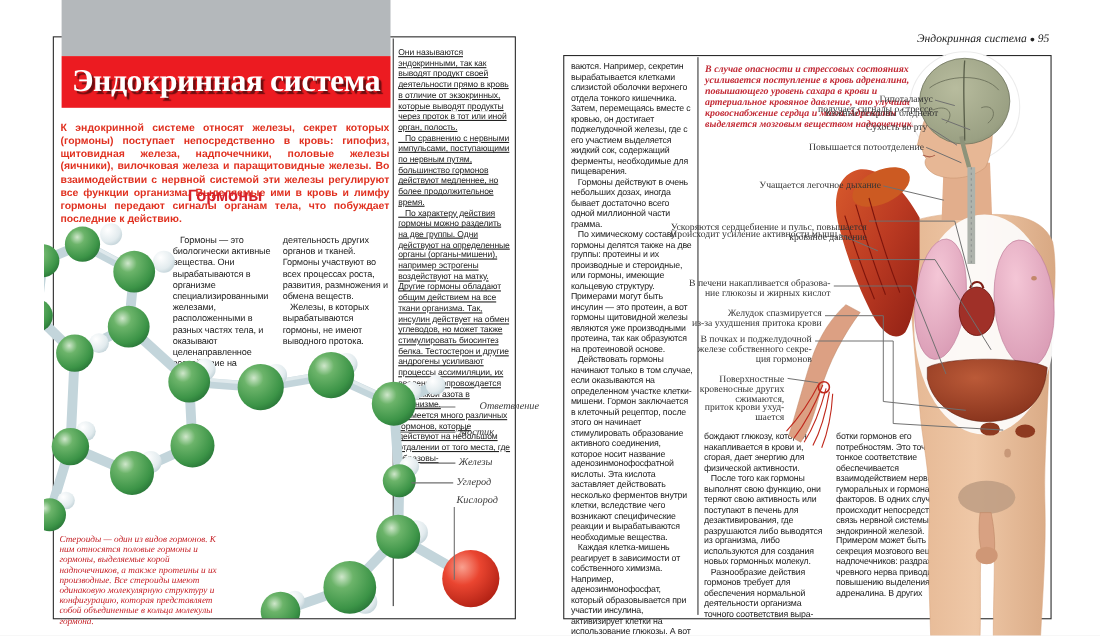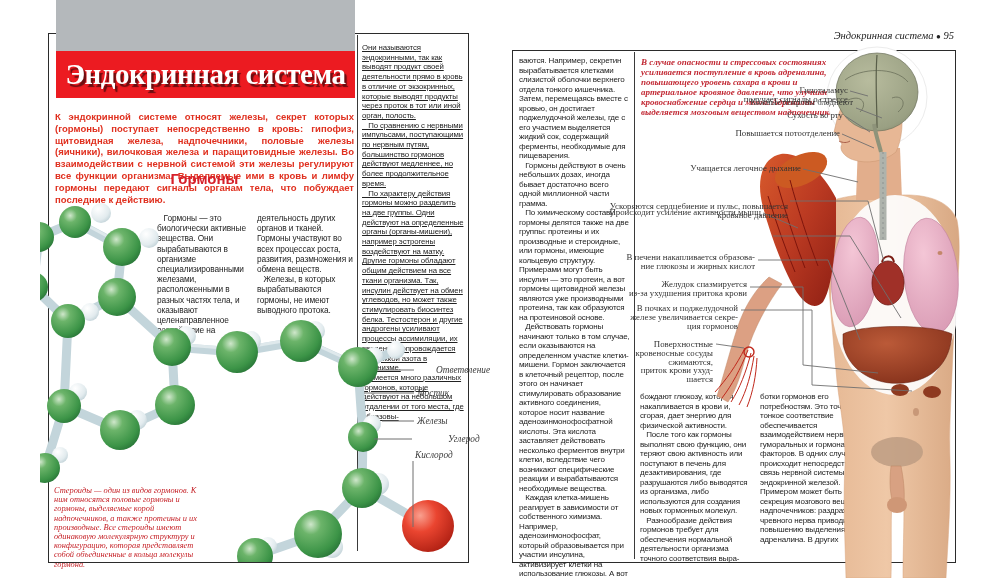--- a/index.html
+++ b/index.html
@@ -142,21 +142,21 @@
       <line x1="364" y1="393" x2="414" y2="393"></line>
       <line x1="382" y1="421" x2="414" y2="421"></line>
       <line x1="374" y1="439" x2="412" y2="439"></line>
       <line x1="413" y1="461" x2="413" y2="527"></line>
     </g>
   </svg>
 
   <div class="molelabel" style="left:436px;top:365px;">Ответвление</div>
   <div class="molelabel" style="left:417px;top:388px;">Мостик</div>
   <div class="molelabel" style="left:417px;top:416px;">Железы</div>
-  <div class="molelabel" style="left:415px;top:434px;margin-left:33px;">Углерод</div>
+  <div class="molelabel" style="left:415px;top:434px;">Углерод</div>
   <div class="molelabel" style="left:415px;top:450px;">Кислород</div>
 
   <div class="caption" style="left:54px;top:486px;width:152px;">Стероиды — один из видов гормонов. К ним относятся половые гормоны и гормоны, выделяемые корой надпочечников, а также протеины и их производные. Все стероиды имеют одинаковую молекулярную структуру и конфигурацию, которая представляет собой объединенные в кольца молекулы гормона.</div>
 
   <div class="runhead" style="right:46px;top:30px;">
     <span>Эндокринная система</span>
     <span style="font-size:8px;">●</span>
     <span>95</span>
   </div>
   <div class="panel" style="left:512px;top:50px;width:442px;height:511px;"></div>
@@ -279,21 +279,21 @@
   <div class="lbl" style="right:160px;top:129px;">Повышается потоотделение</div>
   <div class="lbl" style="right:199px;top:164px;">Учащается легочное дыхание</div>
   <div class="lbl" style="right:212px;top:183px;margin-top:19px;">Ускоряются сердцебиение и пульс, повышается
 кровяное давление</div>
   <div class="lbl" style="right:239px;top:208px;text-align:center;">Происходит усиление активности мышц</div>
   <div class="lbl" style="right:245px;top:253px;">В печени накапливается образова-
 ние глюкозы и жирных кислот</div>
   <div class="lbl" style="right:253px;top:280px;">Желудок спазмируется
 из-за ухудшения притока крови</div>
   <div class="lbl" style="right:262px;top:304px;">В почках и поджелудочной
-железе увеличивается секре-
+железе собственного секре-
 ция гормонов</div>
   <div class="lbl" style="right:287px;top:340px;">Поверхностные
-кровеносные сосуды
+кровеносные других
 сжимаются,
 приток крови ухуд-
 шается</div>
 
 </div>
 
 </body></html>

